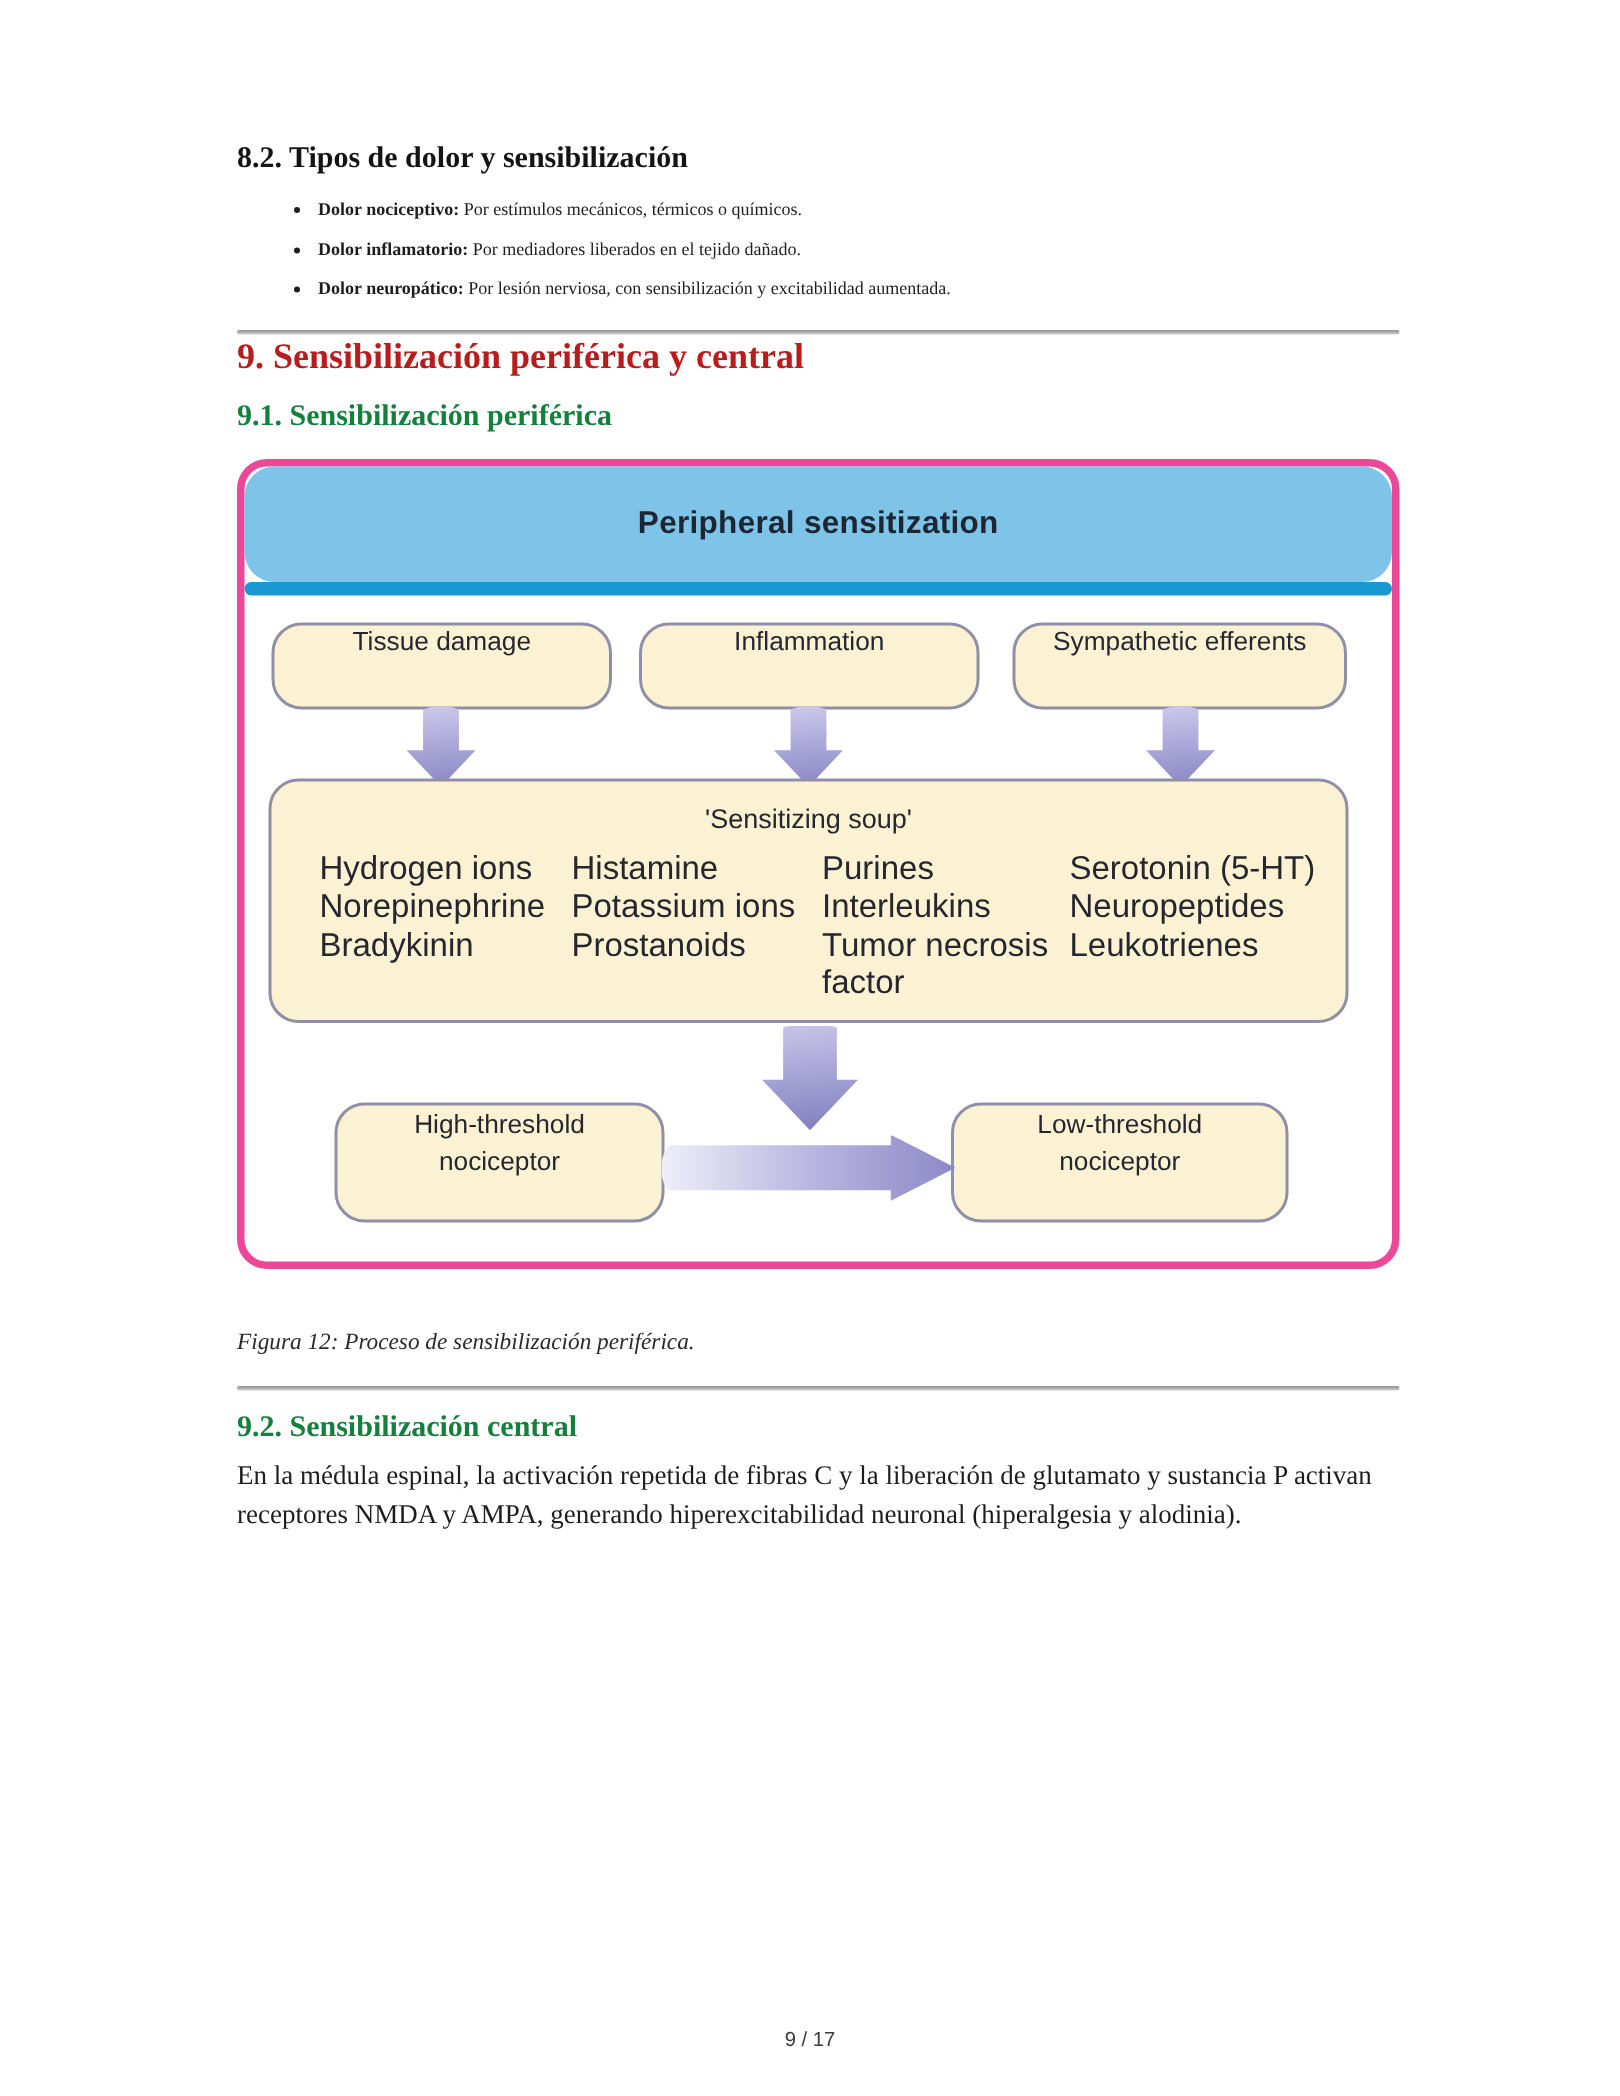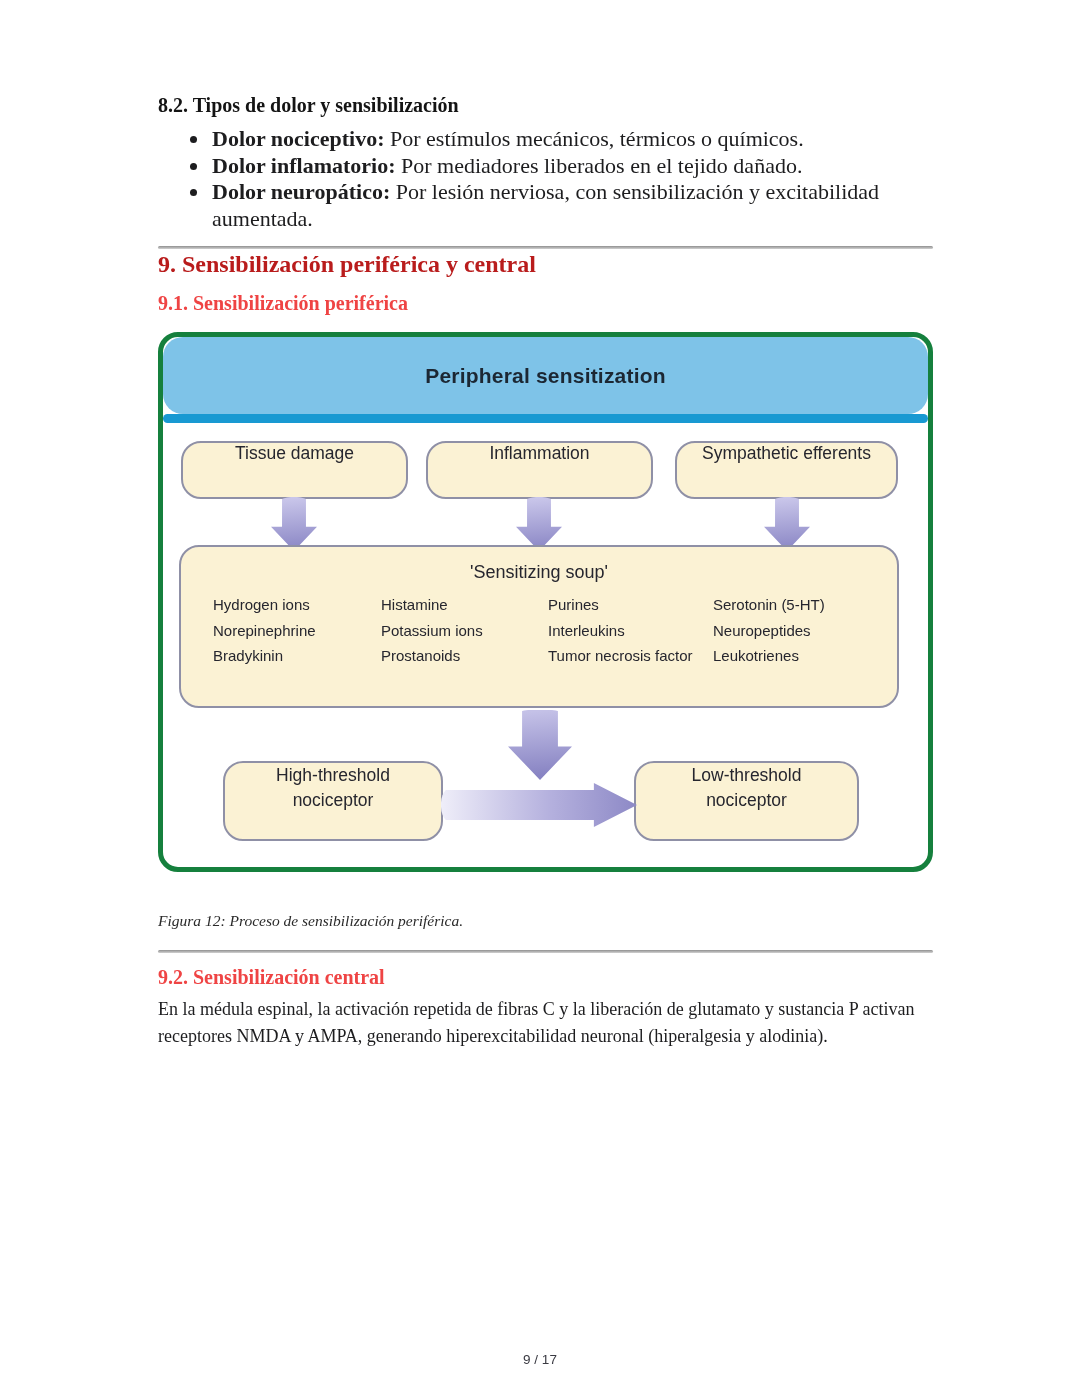--- a/index.html
+++ b/index.html
@@ -19,49 +19,49 @@
   }
   .h-sub {
     margin-top:92px;
     font-size:20px; font-weight:bold; color:#141414;
     line-height:26px;
   }
   ul.bullets {
     margin-top:8px;
     padding-left:52px;
     list-style:disc;
-    font-size:22px; line-height:26.5px;
+    font-size:12px; line-height:26.5px;
   }
   ul.bullets li { padding-left:2px; }
   ul.bullets .b { font-weight:bold; }
   .rule {
     margin-top:14px;
     height:3px; border:none;
     background:linear-gradient(#8f8f8f,#d2d2d2);
   }
   .h-main {
     font-size:24px; font-weight:bold; color:#b91c1c;
     line-height:30px;
   }
   .h-sub2 {
     margin-top:11px;
-    font-size:20px; font-weight:bold; color:#ef4444;
+    font-size:20px; font-weight:bold; color:#15803d;
     line-height:26px;
   }
   p.body-text {
     margin-top:6px;
     font-size:18px; line-height:26.5px; color:#1d1d1f;
   }
 
   
   .figure {
     position:relative;
     margin-top:16px;
     width:775px; height:540px;
-    border:5px solid #15803d;
+    border:5px solid #ec4899;
     background:#ffffff;
     font-family:"Liberation Sans","DejaVu Sans",sans-serif;
     color:#26262e;
   }
   .fig-header {
     height:77px; background:#7ec3e8;
     display:flex; align-items:center; justify-content:center;
   }
   .fig-title { font-size:21px; font-weight:bold; color:#1c2733; letter-spacing:.2px; }
   .fig-strip { height:9px; background:#1899d2; }
@@ -75,21 +75,21 @@
   #box-inflammation { left:263px; top:104px; width:227px; height:58px; }
   #box-sympathetic  { left:512px; top:104px; width:223px; height:58px; }
 
   .soup {
     position:absolute; left:16px; top:208px; width:720px; height:163px;
     background:#fbf2d4; border:2px solid #8f90a6;
   }
   .soup-title { margin-top:15px; text-align:center; font-size:18px; font-weight:500; }
   .soup-cols {
     display:flex; margin-top:9px; padding-left:32px;
-    font-size:15px; line-height:25.5px;
+    font-size:22px; line-height:25.5px;
   }
   .soup-col.c0 { width:168px; }
   .soup-col.c1 { width:167px; }
   .soup-col.c2 { width:165px; }
   .soup-col.c3 { flex:1; }
 
   .arrow-down {
     position:absolute; width:46px; height:54px;
     background:linear-gradient(175deg,#c9c6ea 5%,#8e8ac7 90%);
     clip-path:polygon(24% 0,76% 0,76% 55%,100% 55%,50% 100%,0 55%,24% 55%);

